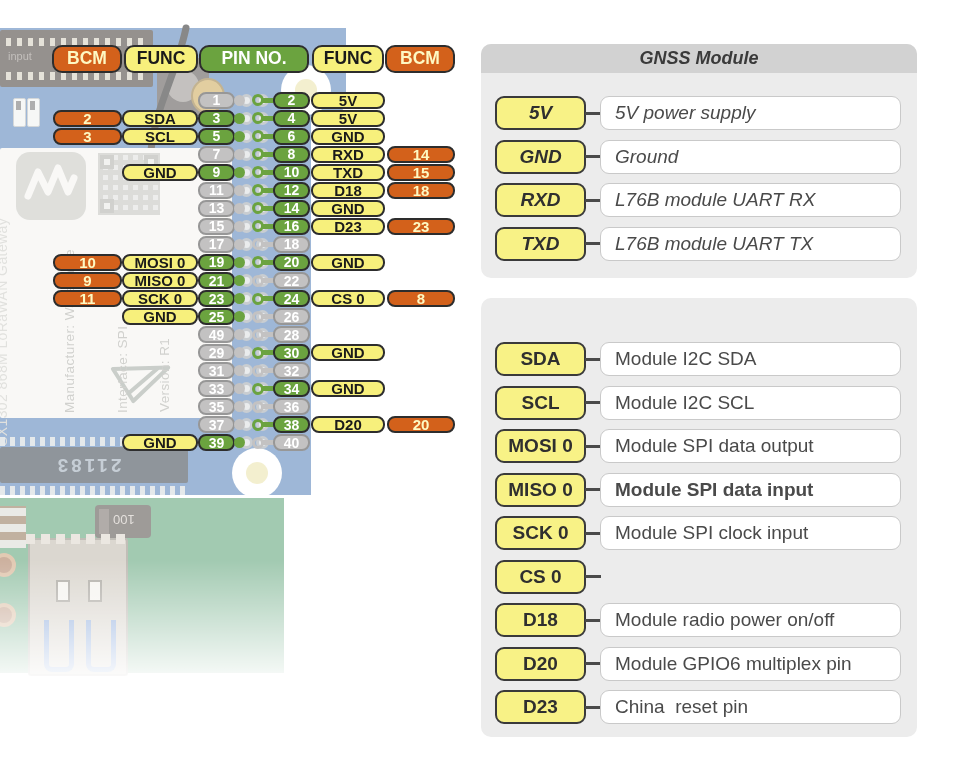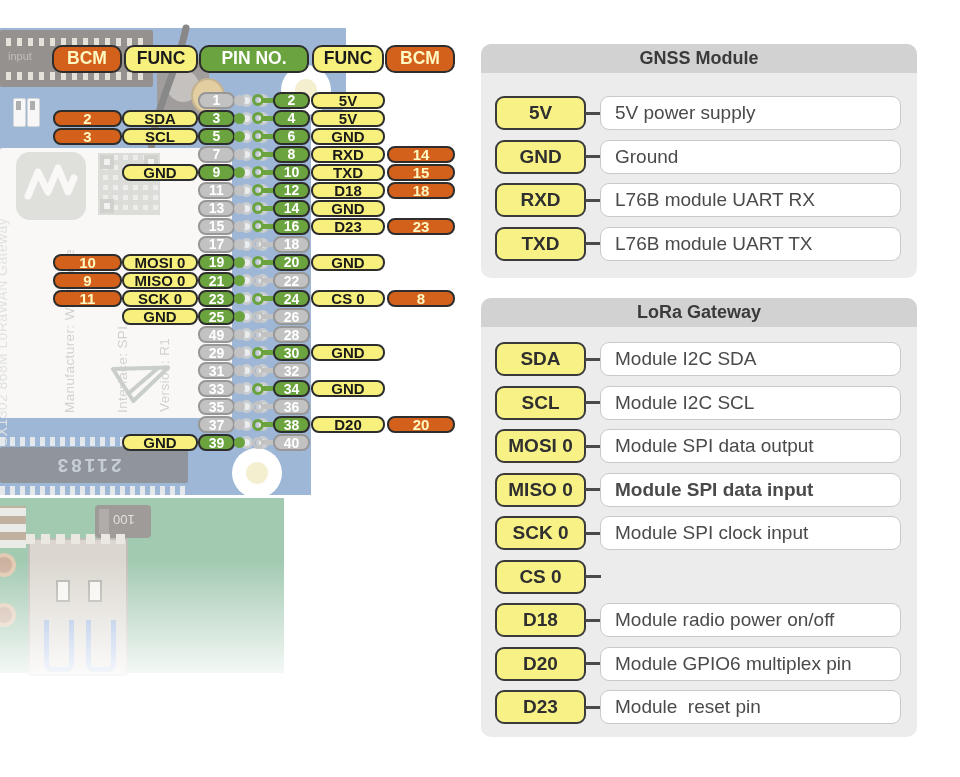--- a/index.html
+++ b/index.html
@@ -326,41 +326,38 @@
       <div class="badge rowbadge f-bcm b-orange" style="left: 387px; top: 416.4px; width: 68px;">20</div>
       <div class="badge rowbadge f-func b-yellow" style="left: 122px; top: 434.45px; width: 76px;">GND</div>
       <div class="badge rowbadge f-pin b-green" style="left: 198px; top: 434.45px; width: 37px;">39</div>
       <div class="knob" style="left: 234px; top: 437.45px; background: rgb(107, 163, 63);"></div>
       <div class="kring" style="left: 252px; top: 436.95px; border-color: rgb(195, 194, 194);"></div>
       <div class="kbar" style="left: 263px; top: 440.45px; width: 11px; background: rgb(195, 194, 194);"></div>
       <div class="badge rowbadge f-pin b-gray" style="left: 273px; top: 434.45px; width: 37px;">40</div>
     </div>
 
   <div id="panels">
-      <div class="panel" style="top: 44px; height: 234px;">
+      <div class="panel" style="top: 44px; height: 234px; font-style: italic;">
         <div class="phead">
           <span>GNSS Module</span>
         </div>
         <div class="chip" style="top: 52px;">5V</div>
         <div class="pconn" style="top: 67.5px;"></div>
         <div class="pdesc" style="top: 52px;">5V power supply</div>
         <div class="chip" style="top: 95.5px;">GND</div>
         <div class="pconn" style="top: 111px;"></div>
         <div class="pdesc" style="top: 95.5px;">Ground</div>
         <div class="chip" style="top: 139px;">RXD</div>
         <div class="pconn" style="top: 154.5px;"></div>
         <div class="pdesc" style="top: 139px;">L76B module UART RX</div>
         <div class="chip" style="top: 182.5px;">TXD</div>
         <div class="pconn" style="top: 198px;"></div>
         <div class="pdesc" style="top: 182.5px;">L76B module UART TX</div>
       </div>
       <div class="panel" style="top: 298px; height: 439px;">
-        <div class="phead">
-          <span>LoRa Gateway</span>
-        </div>
         <div class="chip" style="top: 44px;">SDA</div>
         <div class="pconn" style="top: 59.5px;"></div>
         <div class="pdesc" style="top: 44px;">Module I2C SDA</div>
         <div class="chip" style="top: 87.5px;">SCL</div>
         <div class="pconn" style="top: 103px;"></div>
         <div class="pdesc" style="top: 87.5px;">Module I2C SCL</div>
         <div class="chip" style="top: 131px;">MOSI 0</div>
         <div class="pconn" style="top: 146.5px;"></div>
         <div class="pdesc" style="top: 131px;">Module SPI data output</div>
         <div class="chip" style="top: 174.5px;">MISO 0</div>
@@ -372,17 +369,17 @@
         <div class="chip" style="top: 261.5px;">CS 0</div>
         <div class="pconn" style="top: 277px;"></div>
         <div class="chip" style="top: 305px;">D18</div>
         <div class="pconn" style="top: 320.5px;"></div>
         <div class="pdesc" style="top: 305px;">Module radio power on/off</div>
         <div class="chip" style="top: 348.5px;">D20</div>
         <div class="pconn" style="top: 364px;"></div>
         <div class="pdesc" style="top: 348.5px;">Module GPIO6 multiplex pin</div>
         <div class="chip" style="top: 392px;">D23</div>
         <div class="pconn" style="top: 407.5px;"></div>
-        <div class="pdesc" style="top: 392px;">Module  reset pin</div>
+        <div class="pdesc" style="top: 392px;">China  reset pin</div>
       </div>
     </div>
 
 </div>
 
 </body></html>

